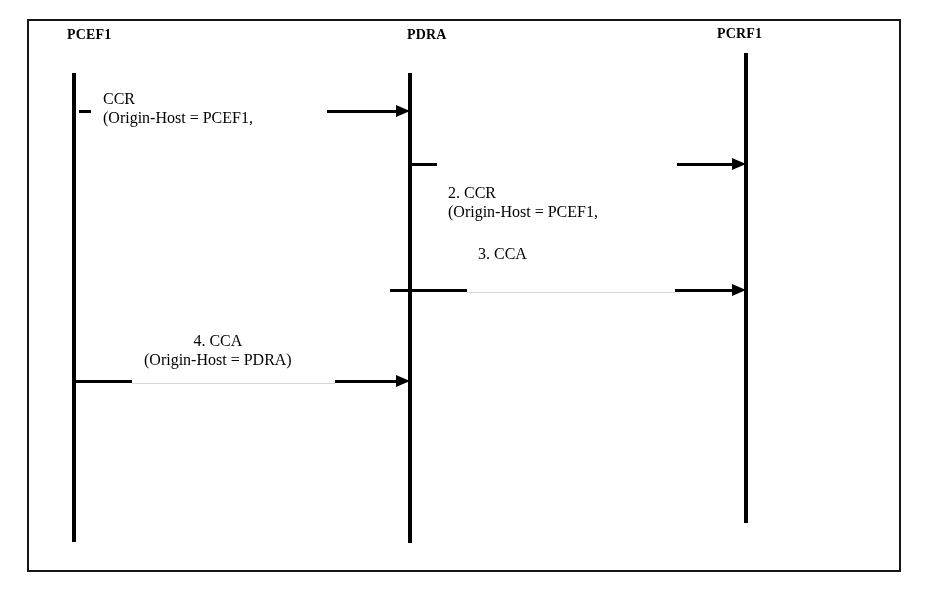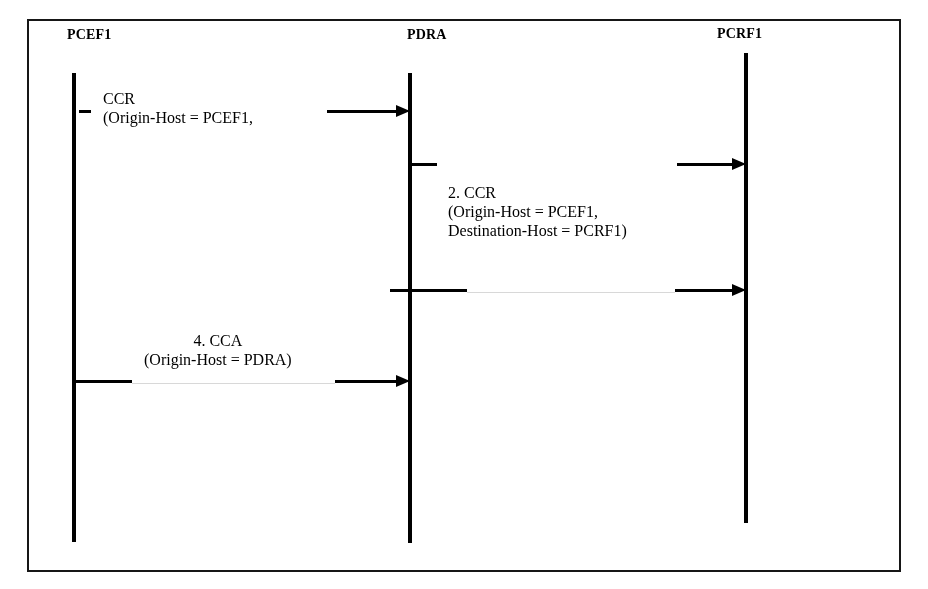--- a/index.html
+++ b/index.html
@@ -81,27 +81,27 @@
     <div>CCR</div>
     <div>(Origin-Host = PCEF1,</div>
   </div>
   <div class="seg m1-dash"></div>
   <div class="seg m1-shaft"></div>
   <div class="arrowhead m1-head"></div>
 
   <div class="msg-text t2">
     <div>2. CCR</div>
     <div>(Origin-Host = PCEF1,</div>
-    <div>Destination-Host = PCRF1)</div>
   </div>
   <div class="seg m2-stub"></div>
   <div class="seg m2-shaft"></div>
   <div class="arrowhead m2-head"></div>
 
   <div class="msg-text t3">
+    <div>3. CCA</div>
   </div>
   <div class="seg m3-left"></div>
   <div class="faint m3-faint"></div>
   <div class="seg m3-shaft"></div>
   <div class="arrowhead m3-head"></div>
 
   <div class="msg-text t4">
     <div>4. CCA</div>
     <div>(Origin-Host = PDRA)</div>
   </div>

